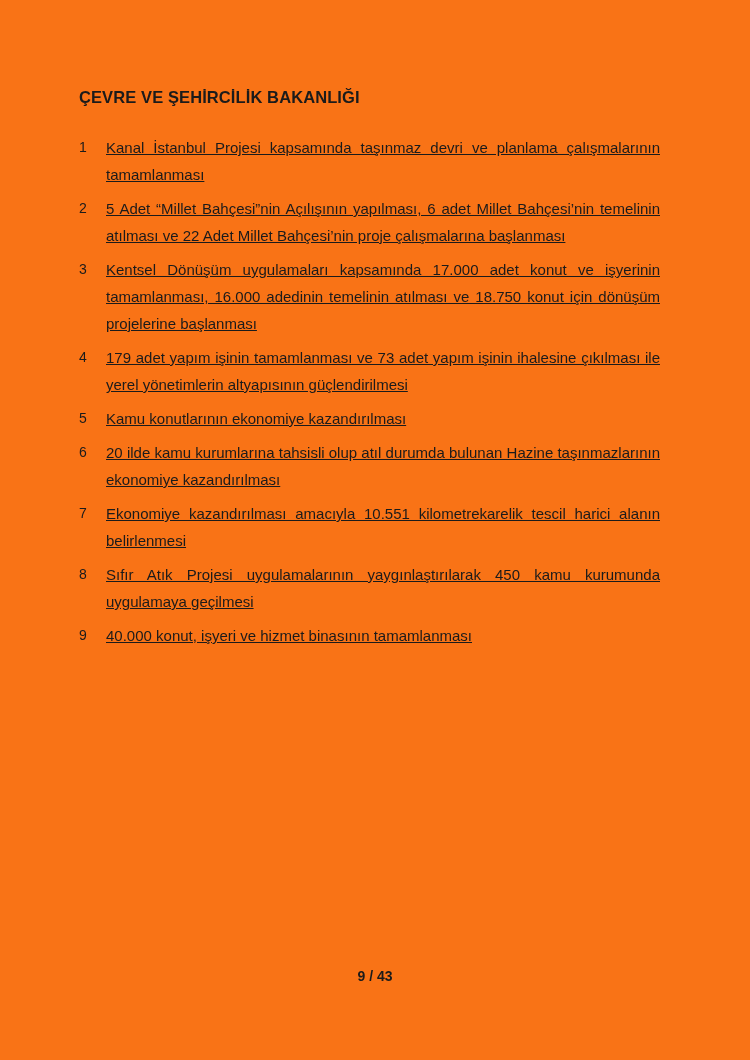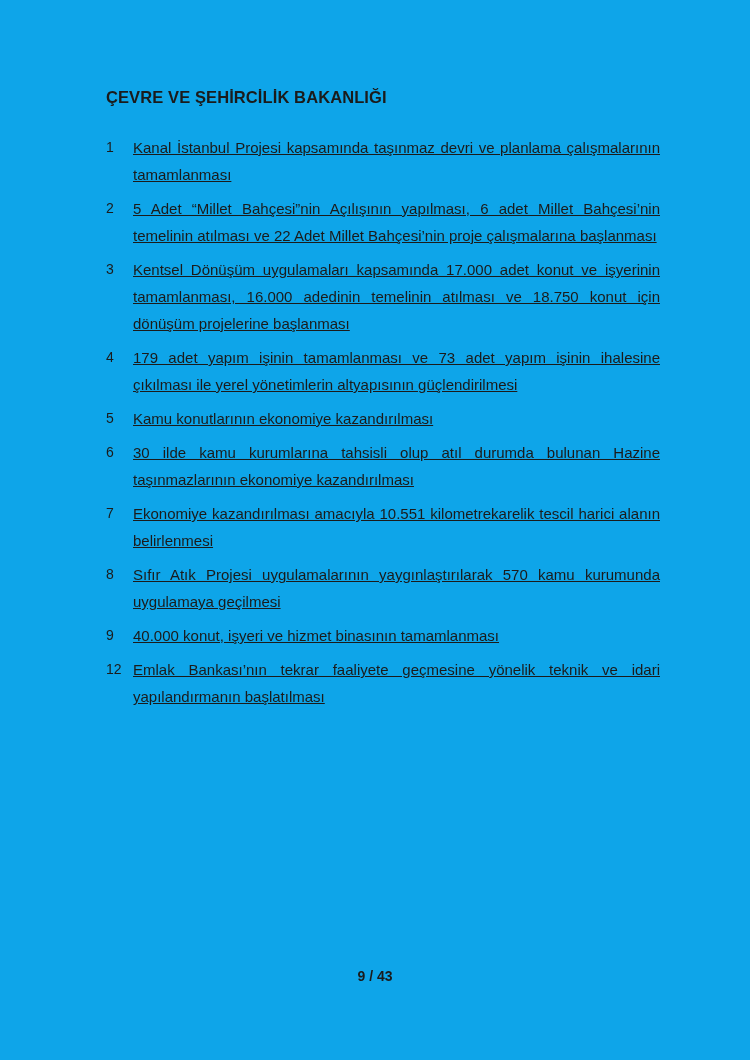--- a/index.html
+++ b/index.html
@@ -15,22 +15,22 @@
     position: relative;
     overflow: hidden;
   }
   .page {
     position: absolute;
     top: 0;
     left: 0;
     width: 750px;
     height: 1060px;
     box-sizing: border-box;
-    padding: 86px 90px 0 106px;
-    background: #0ea5e9;
+    padding: 86px 90px 0 79px;
+    background: #f97316;
   }
   .doc-title {
     font-size: 16.5px;
     font-weight: 700;
     margin: 0 0 26px 0;
     line-height: 22px;
     letter-spacing: 0.1px;
   }
   .goal-list {
     margin: 0;
@@ -89,34 +89,30 @@
       <div class="goal-item">
         <span class="goal-num">4</span>
         <span class="goal-text">179 adet yapım işinin tamamlanması ve 73 adet yapım işinin ihalesine çıkılması ile yerel yönetimlerin altyapısının güçlendirilmesi</span>
       </div>
       <div class="goal-item">
         <span class="goal-num">5</span>
         <span class="goal-text">Kamu konutlarının ekonomiye kazandırılması</span>
       </div>
       <div class="goal-item">
         <span class="goal-num">6</span>
-        <span class="goal-text">30 ilde kamu kurumlarına tahsisli olup atıl durumda bulunan Hazine taşınmazlarının ekonomiye kazandırılması</span>
+        <span class="goal-text">20 ilde kamu kurumlarına tahsisli olup atıl durumda bulunan Hazine taşınmazlarının ekonomiye kazandırılması</span>
       </div>
       <div class="goal-item">
         <span class="goal-num">7</span>
         <span class="goal-text">Ekonomiye kazandırılması amacıyla 10.551 kilometrekarelik tescil harici alanın belirlenmesi</span>
       </div>
       <div class="goal-item">
         <span class="goal-num">8</span>
-        <span class="goal-text">Sıfır Atık Projesi uygulamalarının yaygınlaştırılarak 570 kamu kurumunda uygulamaya geçilmesi</span>
+        <span class="goal-text">Sıfır Atık Projesi uygulamalarının yaygınlaştırılarak 450 kamu kurumunda uygulamaya geçilmesi</span>
       </div>
       <div class="goal-item">
         <span class="goal-num">9</span>
         <span class="goal-text">40.000 konut, işyeri ve hizmet binasının tamamlanması</span>
-      </div>
-      <div class="goal-item">
-        <span class="goal-num">12</span>
-        <span class="goal-text">Emlak Bankası’nın tekrar faaliyete geçmesine yönelik teknik ve idari yapılandırmanın başlatılması</span>
       </div>
     </div>
 
   <div class="page-footer">9 / 43</div>
 </div>
 
 </body></html>

